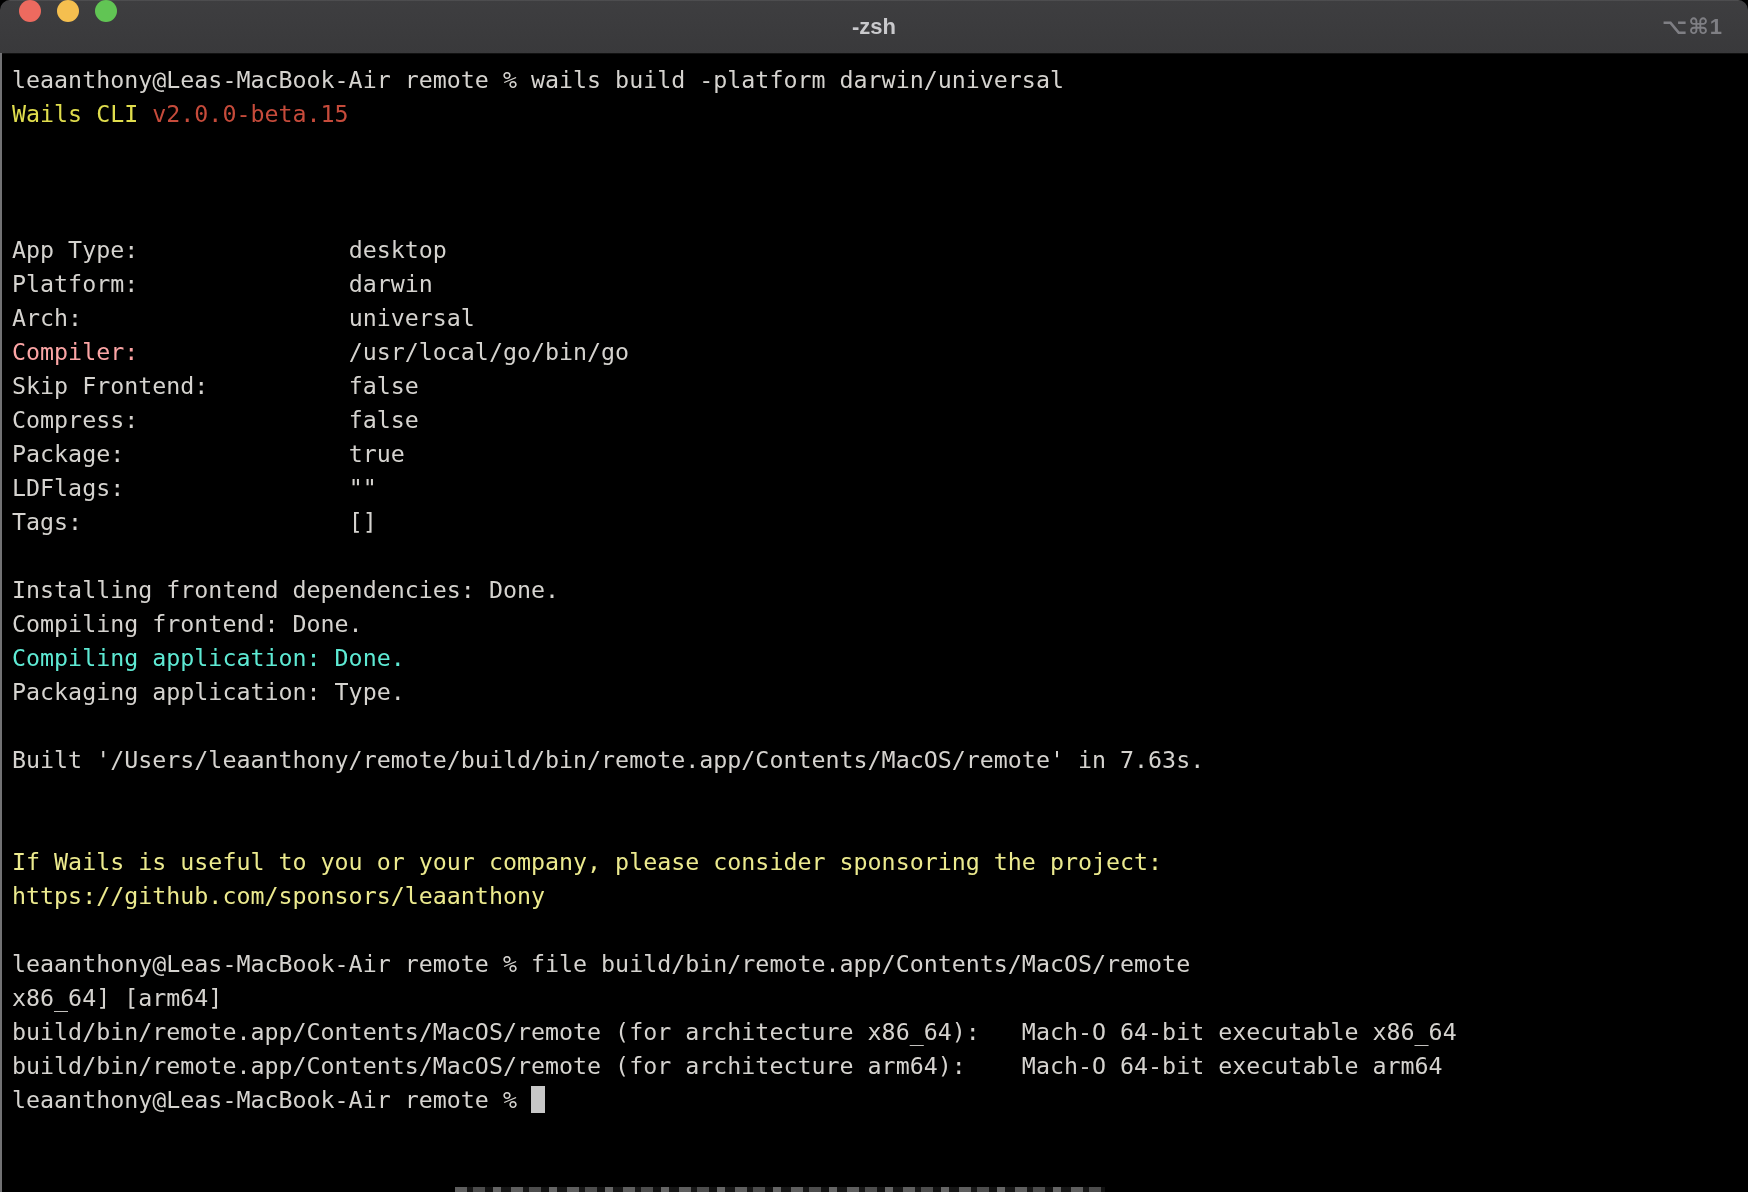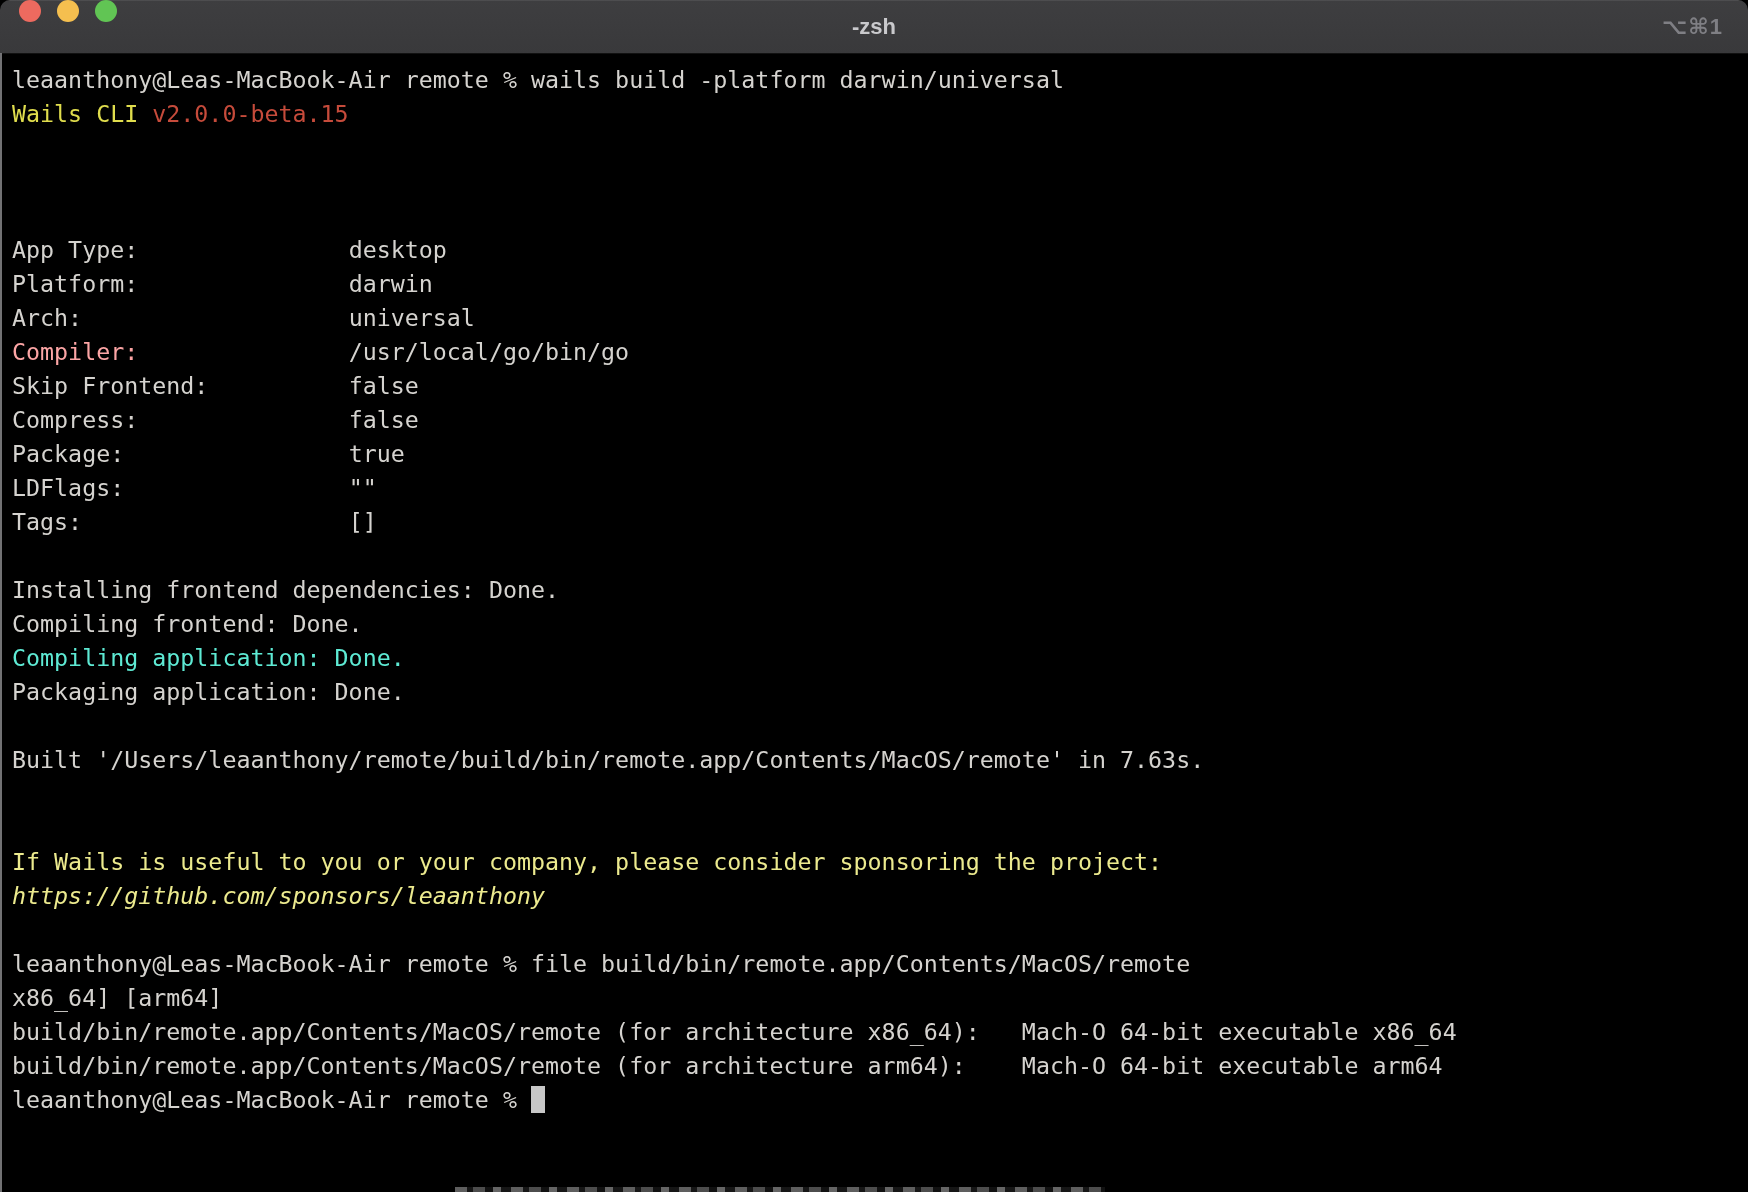--- a/index.html
+++ b/index.html
@@ -122,27 +122,27 @@
       <div class="line"><span style="color: #fca5a5;">Compiler:               </span><span style="color: rgb(213, 211, 207);">/usr/local/go/bin/go</span></div>
       <div class="line"><span style="color: rgb(213, 211, 207);">Skip Frontend:          </span><span style="color: rgb(213, 211, 207);">false</span></div>
       <div class="line"><span style="color: rgb(213, 211, 207);">Compress:               </span><span style="color: rgb(213, 211, 207);">false</span></div>
       <div class="line"><span style="color: rgb(213, 211, 207);">Package:                </span><span style="color: rgb(213, 211, 207);">true</span></div>
       <div class="line"><span style="color: rgb(213, 211, 207);">LDFlags:                </span><span style="color: rgb(213, 211, 207);">""</span></div>
       <div class="line"><span style="color: rgb(213, 211, 207);">Tags:                   </span><span style="color: rgb(213, 211, 207);">[]</span></div>
       <div class="line"></div>
       <div class="line"><span style="color: rgb(213, 211, 207);">Installing frontend dependencies: Done.</span></div>
       <div class="line"><span style="color: rgb(213, 211, 207);">Compiling frontend: Done.</span></div>
       <div class="line"><span style="color: #5eead4;">Compiling application: Done.</span></div>
-      <div class="line"><span style="color: rgb(213, 211, 207);">Packaging application: Done.</span></div>
+      <div class="line"><span style="color: rgb(213, 211, 207);">Packaging application: Type.</span></div>
       <div class="line"></div>
       <div class="line"><span style="color: rgb(213, 211, 207);">Built '/Users/leaanthony/remote/build/bin/remote.app/Contents/MacOS/remote' in 7.63s.</span></div>
       <div class="line"></div>
       <div class="line"></div>
       <div class="line"><span style="color: rgb(236, 234, 142);">If Wails is useful to you or your company, please consider sponsoring the project:</span></div>
-      <div class="line"><span style="color: rgb(236, 234, 142); font-style: italic;">https://github.com/sponsors/leaanthony</span></div>
+      <div class="line"><span style="color: rgb(236, 234, 142);">https://github.com/sponsors/leaanthony</span></div>
       <div class="line"></div>
       <div class="line"><span style="color: rgb(213, 211, 207); margin-top: 23px;">leaanthony@Leas-MacBook-Air remote % file build/bin/remote.app/Contents/MacOS/remote</span></div>
       <div class="line"><span style="color: rgb(213, 211, 207);">x86_64] [arm64]</span></div>
       <div class="line"><span style="color: rgb(213, 211, 207);">build/bin/remote.app/Contents/MacOS/remote (for architecture x86_64):   Mach-O 64-bit executable x86_64</span></div>
       <div class="line"><span style="color: rgb(213, 211, 207);">build/bin/remote.app/Contents/MacOS/remote (for architecture arm64):    Mach-O 64-bit executable arm64</span></div>
       <div class="line"><span style="color: rgb(213, 211, 207);">leaanthony@Leas-MacBook-Air remote % </span><span class="cursor" style="background: rgb(199, 199, 199);"></span></div>
     </div>
 
   <div class="left-edge"></div>
   <div class="sliver"></div>

